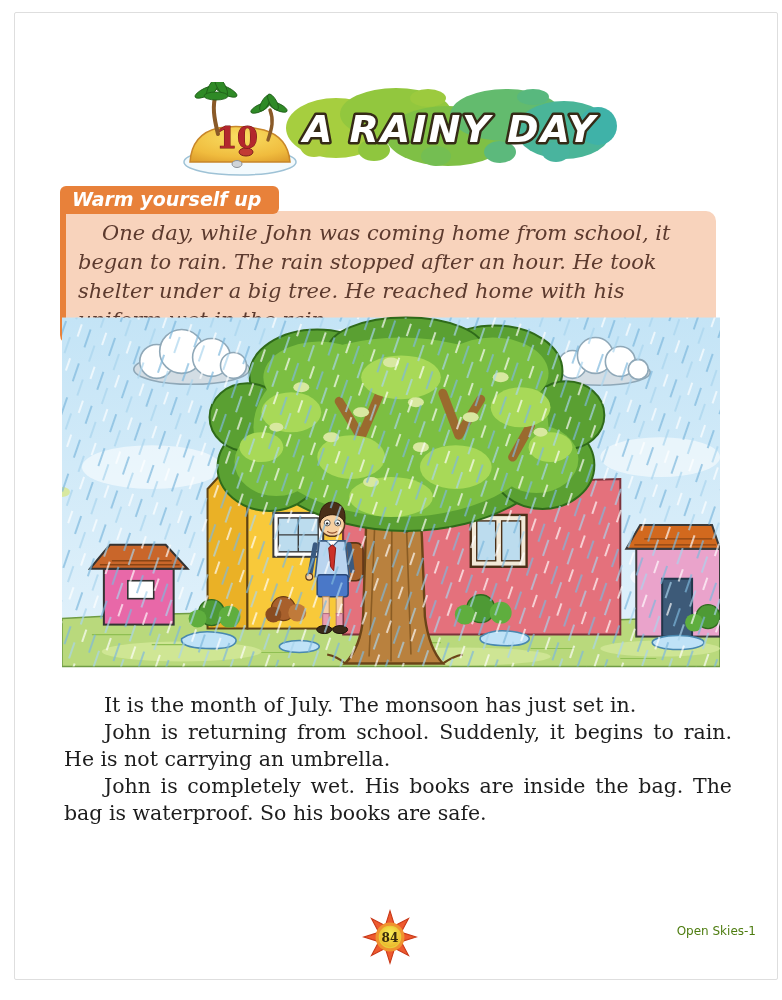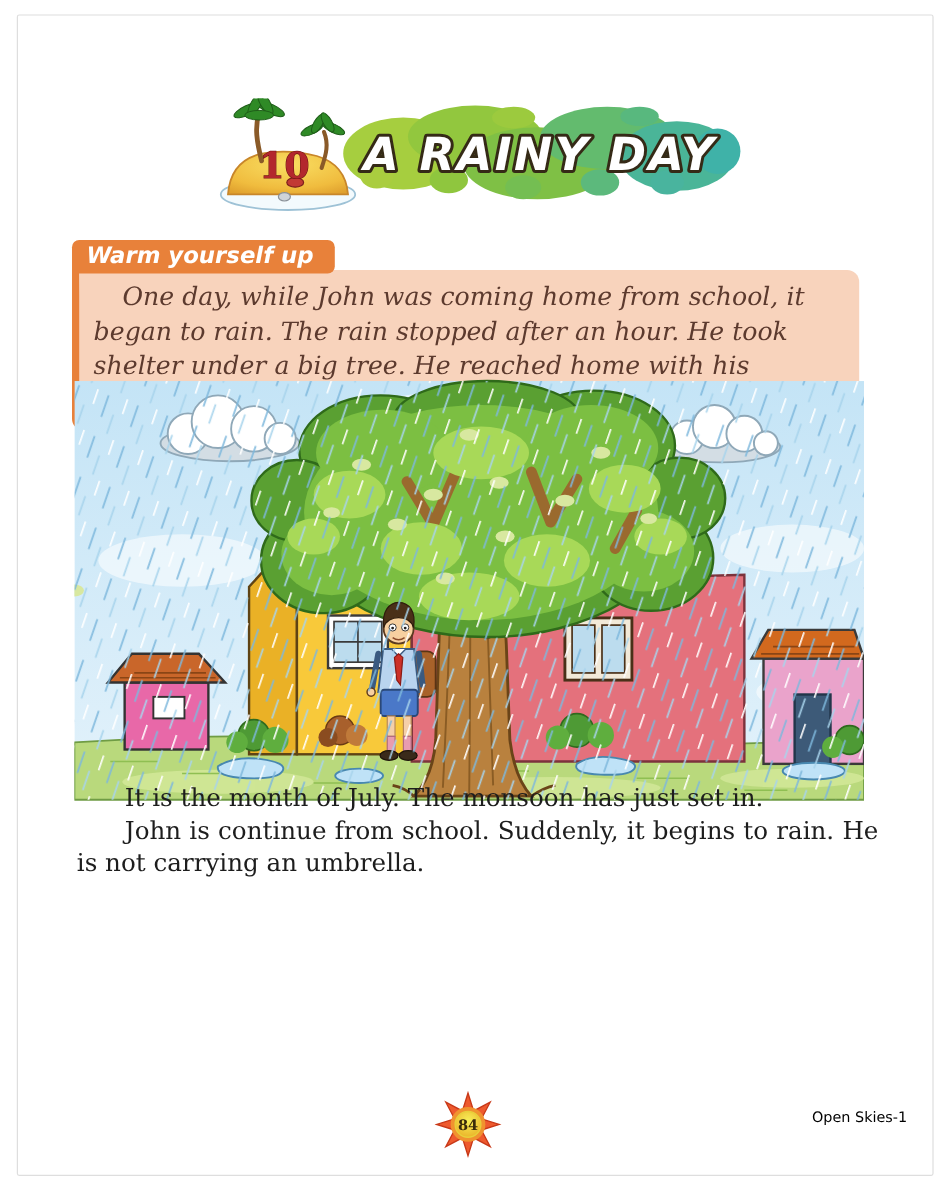--- a/index.html
+++ b/index.html
@@ -6,43 +6,43 @@
   .page{position:relative;width:782px;height:1000px;background:#ffffff;overflow:hidden;
         font-family:"DejaVu Serif", serif;padding-left:12px;}
   .page-frame{position:absolute;left:14px;top:12px;right:16px;bottom:20px;
               border:1px solid #dedede;border-radius:2px;pointer-events:none;}
 
   
   .chapter-icon{position:absolute;left:180px;top:82px;width:120px;height:96px;}
   .title-blob{position:absolute;left:278px;top:84px;width:340px;height:90px;}
 
   
-  .warmup{position:absolute;left:60px;top:186px;width:656px;margin-top:14px;}
+  .warmup{position:absolute;left:60px;top:186px;width:656px;}
   .warmup-tab{display:inline-block;position:relative;z-index:2;background:#e8813a;
               color:#ffffff;font-family:"DejaVu Sans", sans-serif;font-weight:bold;
               font-style:italic;font-size:19px;padding:2px 18px 4px 12px;
               border-radius:6px 6px 6px 0;}
   .warmup-box{position:relative;margin-top:-3px;background:#f8d3bc;
               border-left:6px solid #e8813a;border-radius:0 10px 10px 10px;
               padding:8px 12px 10px 12px;}
   .warmup-text{margin:0;font-style:italic;font-size:21px;line-height:29px;
                color:#5c3a2e;text-indent:24px;}
 
   
   .illustration{position:absolute;left:62px;top:314px;width:658px;height:356px;}
 
   
-  .body-text{position:absolute;left:64px;top:652px;width:668px;}
+  .body-text{position:absolute;left:64px;top:692px;width:668px;}
   .body-text p{margin:0;font-size:20.5px;line-height:27px;color:#1d1d1d;
                text-indent:40px;text-align:justify;}
 
   
   .page-number-star{position:absolute;left:362px;top:908px;width:56px;height:58px;}
   .book-title{position:absolute;right:38px;top:924px;font-family:"DejaVu Sans", sans-serif;
-              font-size:12px;color:#000000;}
+              font-size:12px;color:#4d7c0f;}
 </style>
 </head>
 <body>
 
 <div class="page">
   <div class="page-frame"></div>
 
   <svg class="chapter-icon" viewBox="0 0 120 96">
     <ellipse cx="60" cy="80" rx="56" ry="13" fill="#f3fafd" stroke="#9ec2d6" stroke-width="1.5"></ellipse>
     <defs>
@@ -298,21 +298,22 @@
         <ellipse cx="263" cy="313" rx="7.5" ry="4" fill="#3a2a1a" stroke="#1e140a" stroke-width="1"></ellipse>
         <ellipse cx="279" cy="313" rx="7.5" ry="4" fill="#3a2a1a" stroke="#1e140a" stroke-width="1"></ellipse>
       </g>
     </g>
 
     <rect x="0" y="0" width="660" height="350" fill="url(#rain)"></rect>
   </svg>
 
   <div class="body-text">
     <p>It is the month of July. The monsoon has just set in.</p>
-    <p>John is continue from school. Suddenly, it begins to rain. He is not carrying an umbrella.</p>
+    <p>John is returning from school. Suddenly, it begins to rain. He is not carrying an umbrella.</p>
+    <p>John is completely wet. His books are inside the bag. The bag is waterproof. So his books are safe.</p>
   </div>
 
   <svg class="page-number-star" viewBox="0 0 60 60">
     <polygon points="58,30 42,35 49.8,49.8 35,42 30,58 25,42 10.2,49.8 18,35 2,30 18,25 10.2,10.2 25,18 30,2 35,18 49.8,10.2 42,25" fill="#ee5a2e" stroke="#c83818" stroke-width="1.2"></polygon>
     <circle cx="30" cy="30" r="15.5" fill="#f0932f"></circle>
     <circle cx="30" cy="30" r="11.5" fill="url(#sunGradFooter)" stroke="#e8cf3a" stroke-width="1.2"></circle>
     <defs>
       <radialGradient id="sunGradFooter" cx="50%" cy="35%" r="80%">
         <stop offset="0%" stop-color="#f7ef58"></stop>
           <stop offset="100%" stop-color="#e8a820"></stop>

